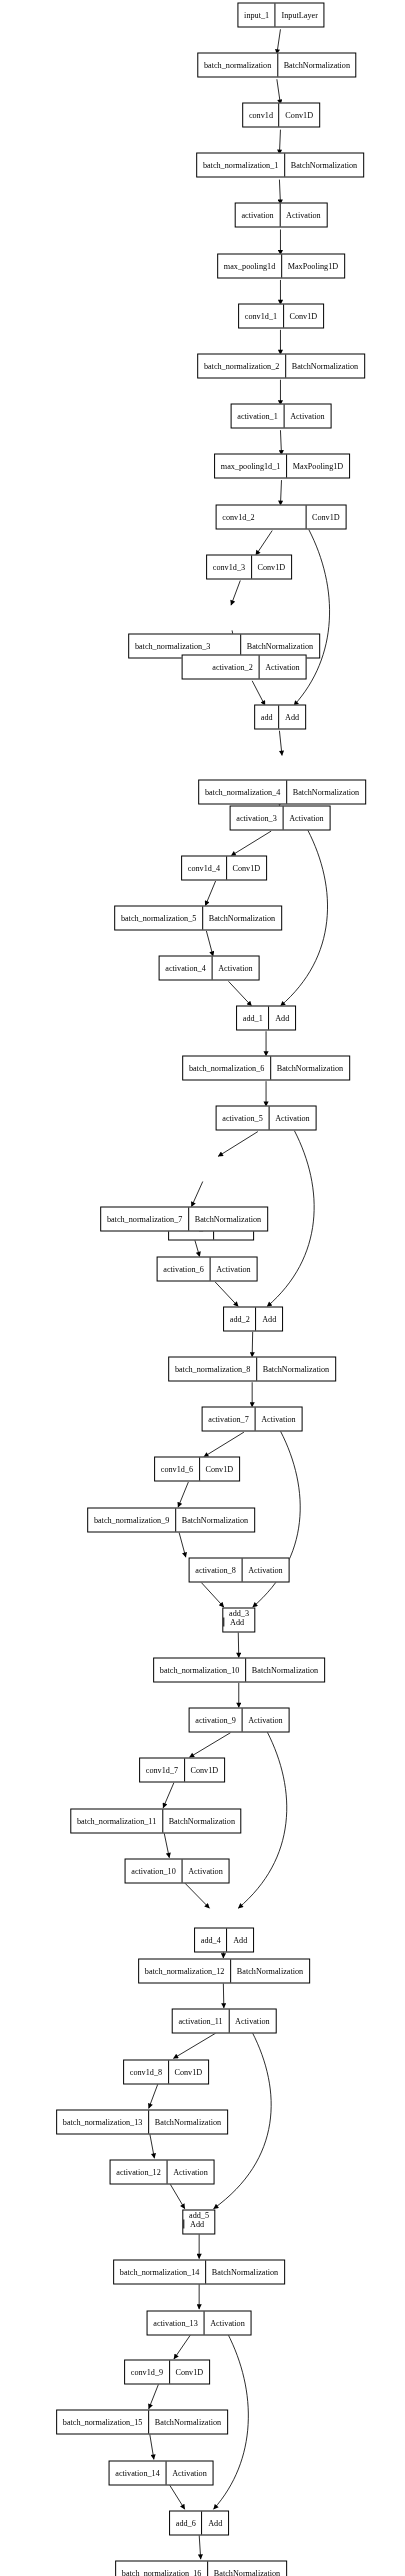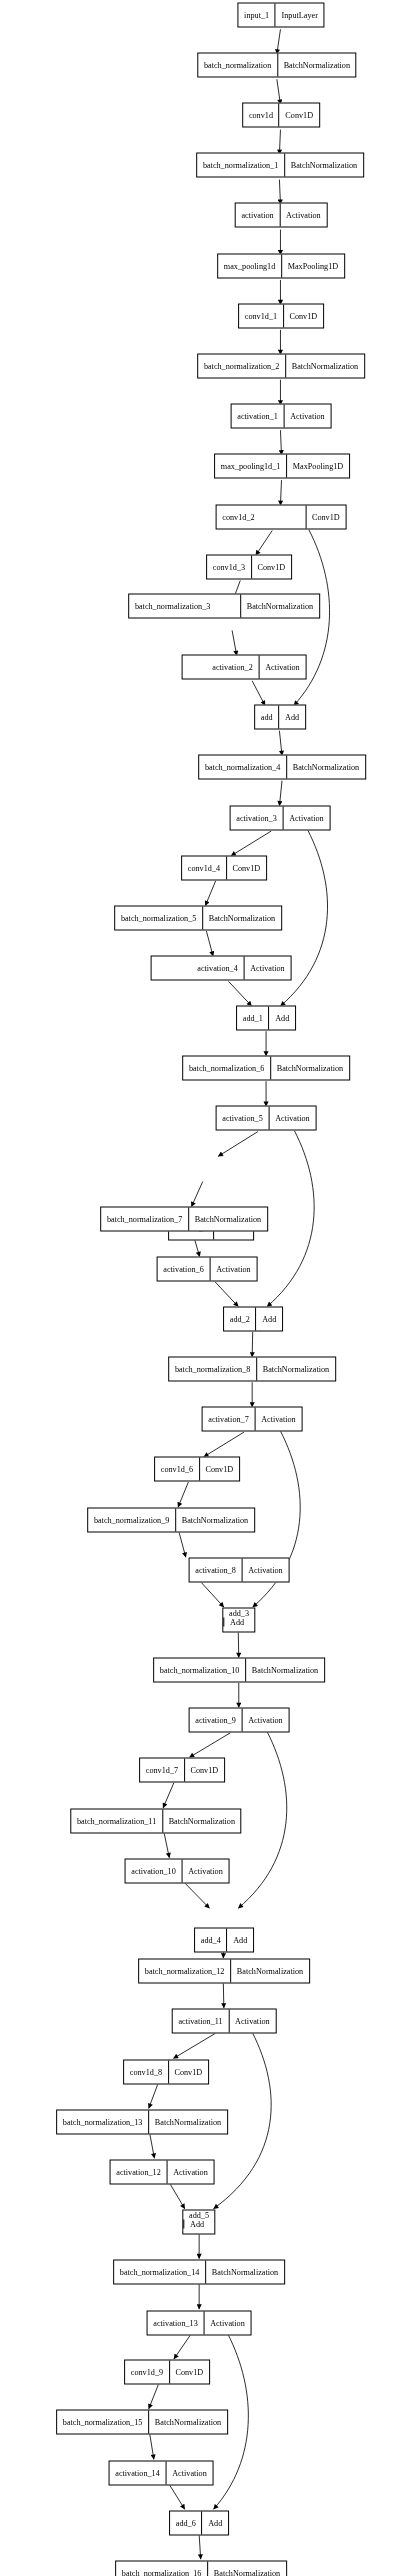--- a/index.html
+++ b/index.html
@@ -171,49 +171,49 @@
       <span class="cell type">MaxPooling1D</span>
     </div>
     <div class="node" style="left: 281px; top: 517px; gap: 45px;">
       <span class="cell name">conv1d_2</span>
       <span class="cell type">Conv1D</span>
     </div>
     <div class="node" style="left: 249px; top: 567px;">
       <span class="cell name">conv1d_3</span>
       <span class="cell type">Conv1D</span>
     </div>
-    <div class="node" style="left: 224px; top: 606px; gap: 24px;">
+    <div class="node" style="left: 224px; top: 646px; gap: 24px;">
       <span class="cell name">batch_normalization_3</span>
       <span class="cell type">BatchNormalization</span>
     </div>
     <div class="node" style="left: 244px; top: 667px; padding-left: 24px;">
       <span class="cell name">activation_2</span>
       <span class="cell type">Activation</span>
     </div>
     <div class="node" style="left: 280px; top: 717px;">
       <span class="cell name">add</span>
       <span class="cell type">Add</span>
     </div>
-    <div class="node" style="left: 282px; top: 767px;">
+    <div class="node" style="left: 282px; top: 792px;">
       <span class="cell name">batch_normalization_4</span>
       <span class="cell type">BatchNormalization</span>
     </div>
     <div class="node" style="left: 280px; top: 818px;">
       <span class="cell name">activation_3</span>
       <span class="cell type">Activation</span>
     </div>
     <div class="node" style="left: 224px; top: 868px;">
       <span class="cell name">conv1d_4</span>
       <span class="cell type">Conv1D</span>
     </div>
     <div class="node" style="left: 198px; top: 918px;">
       <span class="cell name">batch_normalization_5</span>
       <span class="cell type">BatchNormalization</span>
     </div>
-    <div class="node" style="left: 221px; top: 968px; padding-left: 40px;">
+    <div class="node" style="left: 209px; top: 968px;">
       <span class="cell name">activation_4</span>
       <span class="cell type">Activation</span>
     </div>
     <div class="node" style="left: 266px; top: 1018px;">
       <span class="cell name">add_1</span>
       <span class="cell type">Add</span>
     </div>
     <div class="node" style="left: 266px; top: 1068px;">
       <span class="cell name">batch_normalization_6</span>
       <span class="cell type">BatchNormalization</span>

